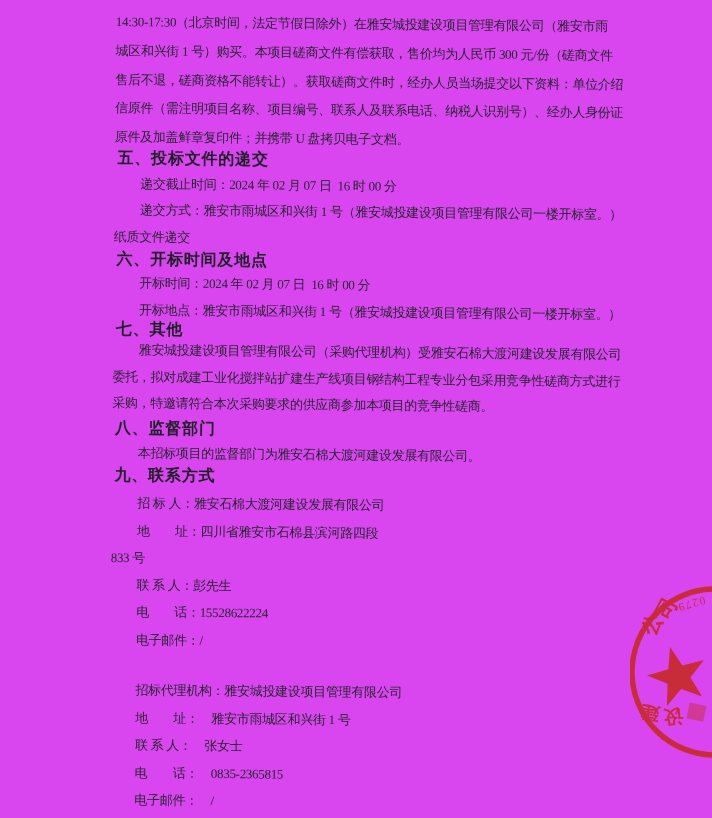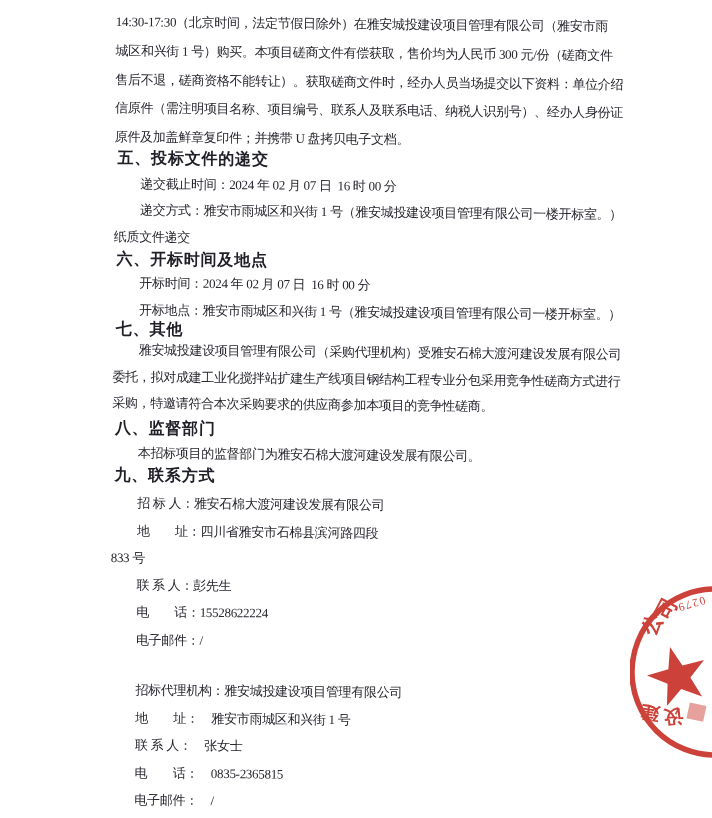--- a/index.html
+++ b/index.html
@@ -1,19 +1,19 @@
 <!DOCTYPE html>
 <html><head>
 <meta charset="utf-8">
 <style>
   html,body{margin:0;padding:0;background:#e8e8e8;}
   .page{
     position:relative;
     width:712px;height:818px;
-    background:#ffffff;
+    background:#d946ef;
     overflow:hidden;
     font-family:"Liberation Serif","DejaVu Serif",serif;
     color:#26262e;
   }
   .content{
     position:absolute;left:116px;top:8px;width:502px;
     transform:rotate(0.55deg);
     transform-origin:0 0;
   }
   .ln{

